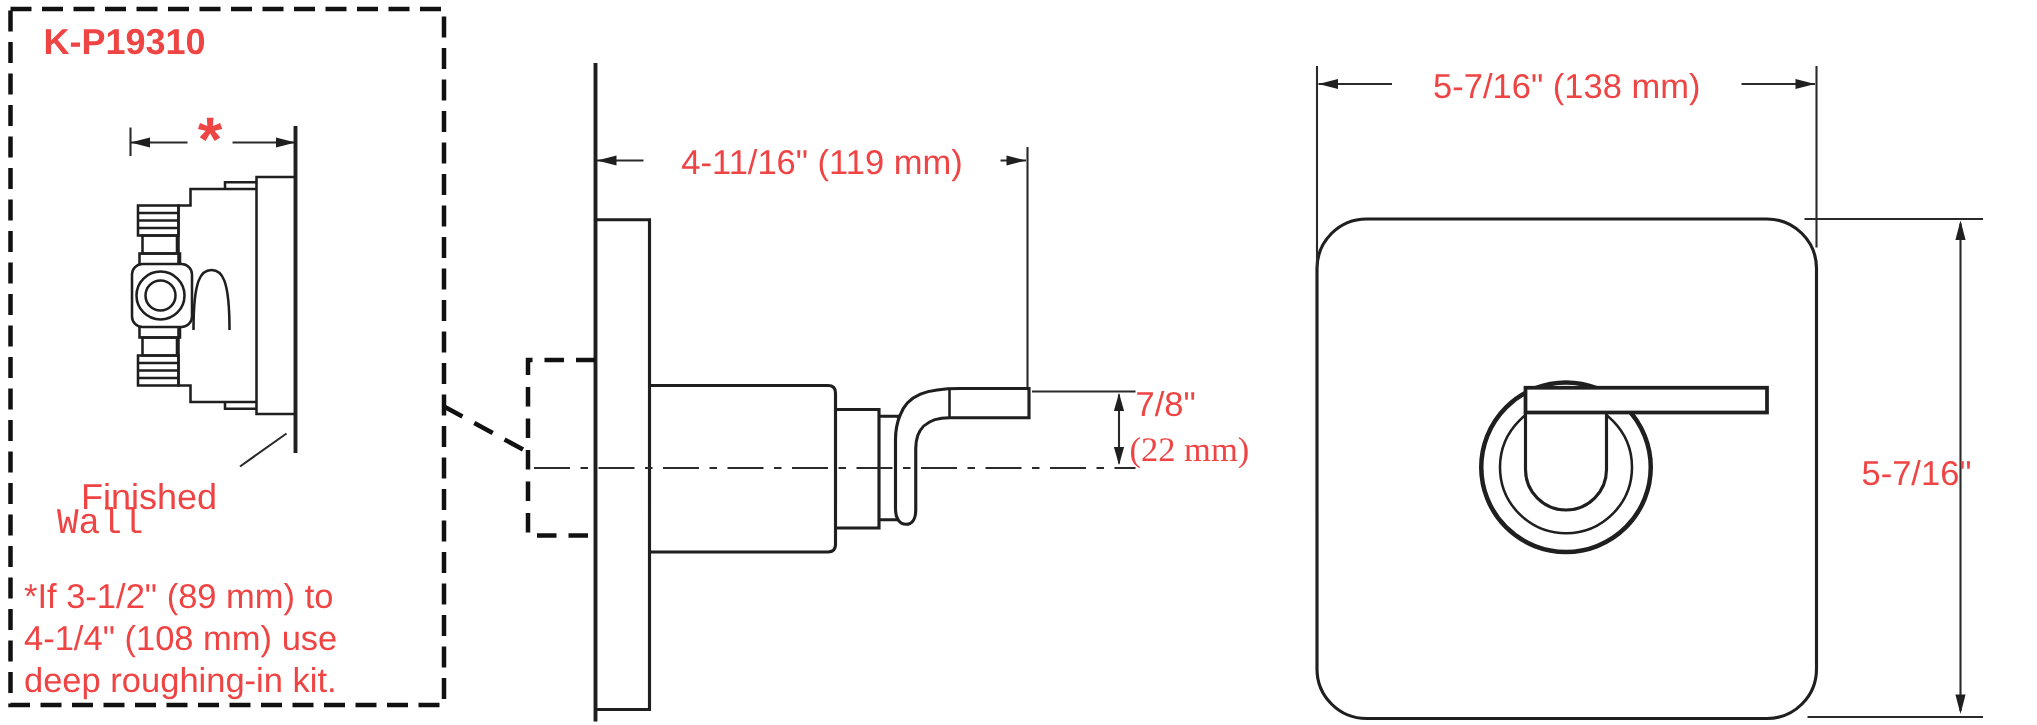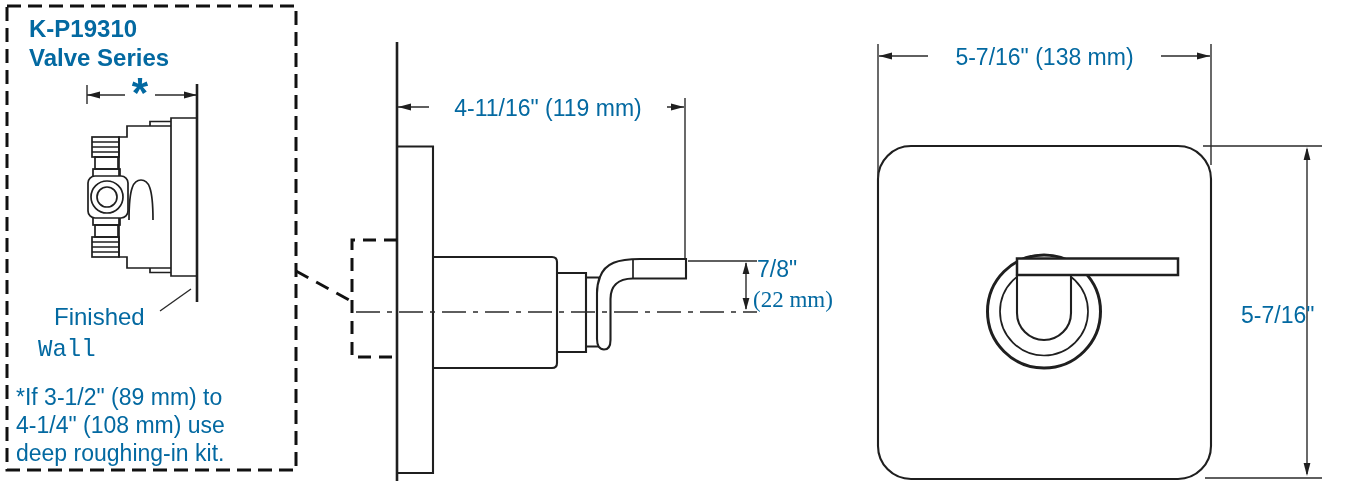--- a/index.html
+++ b/index.html
@@ -5,21 +5,21 @@
   html,body{margin:0;padding:0;background:#fff;}
   .canvas{
     position:relative;
     width:1358px;height:483px;
     background:#ffffff;
     font-family:"Liberation Sans", sans-serif;
     color:#1b1b1b;
     overflow:hidden;
   }
   .canvas svg{position:absolute;left:0;top:0;}
-  .lbl{position:absolute;white-space:nowrap;color:#0369a1;line-height:1.18;}
+  .lbl{position:absolute;white-space:nowrap;color:#ef4444;line-height:1.18;}
   .bold{font-weight:bold;}
   .onLine{background:#ffffff;text-align:center;}
   .t24{font-size:24px;}
   .t23{font-size:23px;}
   .star{font-size:42px;line-height:0.62;font-weight:bold;background:#fff;text-align:center;}
   
   .sThick{stroke:#1f1f1f;stroke-width:2.6;fill:none;}
   .sMain{stroke:#1f1f1f;stroke-width:2.1;fill:none;}
   .sMed{stroke:#1f1f1f;stroke-width:1.7;fill:none;}
   .sThin{stroke:#2a2a2a;stroke-width:1.4;fill:none;}
@@ -113,25 +113,24 @@
 
       <line x1="1203" y1="146" x2="1322" y2="146" class="sThin"></line>
       <line x1="1205" y1="478" x2="1322" y2="478" class="sThin"></line>
       <line x1="1307" y1="149" x2="1307" y2="474" class="sThin"></line>
       <polygon points="1307,147 1303.6,160 1310.4,160" class="fillDark"></polygon>
       <polygon points="1307,476 1303.6,463 1310.4,463" class="fillDark"></polygon>
     </g>
   </svg>
 
   <div class="lbl t24 bold" style="left:29px;top:15px;">K-P19310</div>
-  <div class="lbl t24 bold" style="left:29px;top:44px;">Valve Series</div>
 
   <div class="lbl star" style="left:125px;top:80px;width:30px;height:25px;">*</div>
 
-  <div class="lbl t24" style="left:54px;top:303px;">Finished</div>
+  <div class="lbl t24" style="left:54px;top:318px;">Finished</div>
   <div class="lbl t24" style="left:38px;top:336px;font-family:Liberation Mono, monospace;">Wall</div>
 
   <div class="lbl t23" style="left:16px;top:384px;">*If 3-1/2" (89 mm) to</div>
   <div class="lbl t23" style="left:16px;top:412px;">4-1/4" (108 mm) use</div>
   <div class="lbl t23" style="left:16px;top:440px;">deep roughing-in kit.</div>
 
   <div class="lbl t23 onLine" style="left:429px;top:95px;width:238px;">4-11/16" (119 mm)</div>
 
   <div class="lbl t23" style="left:757px;top:256px;">7/8"</div>
   <div class="lbl t23" style="left:753px;top:286px;font-family:Liberation Serif, serif;">(22 mm)</div>

